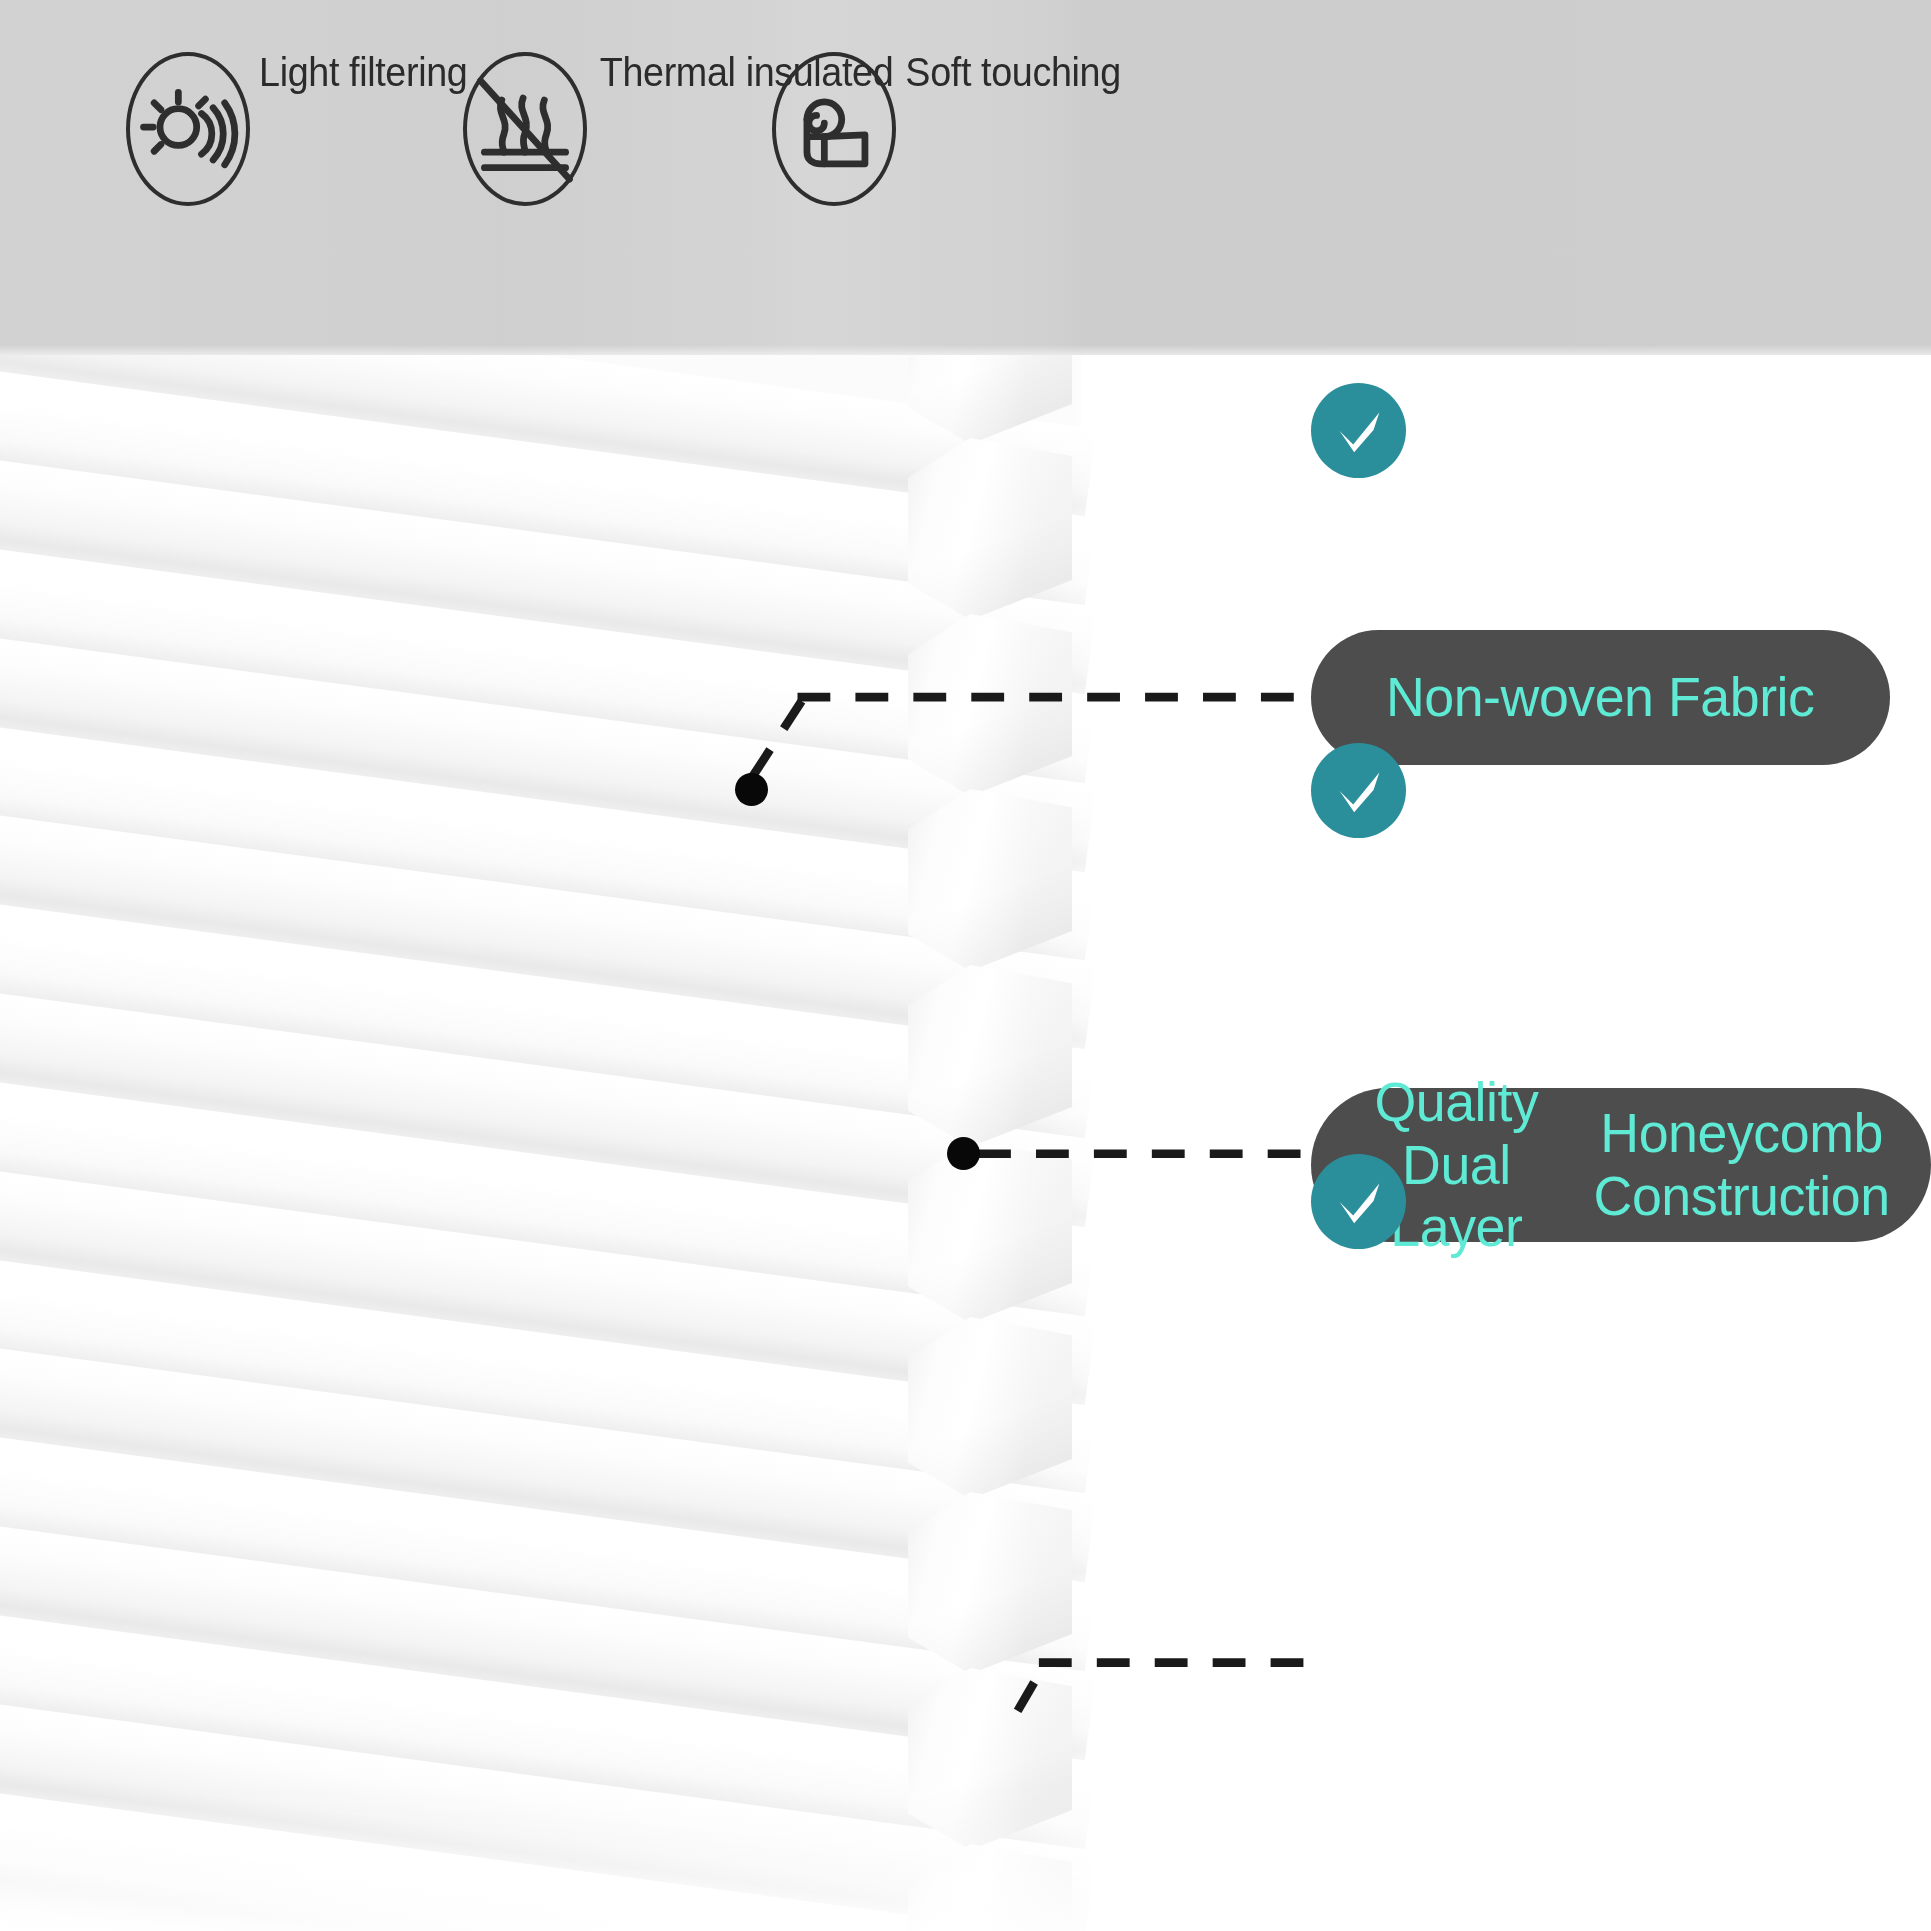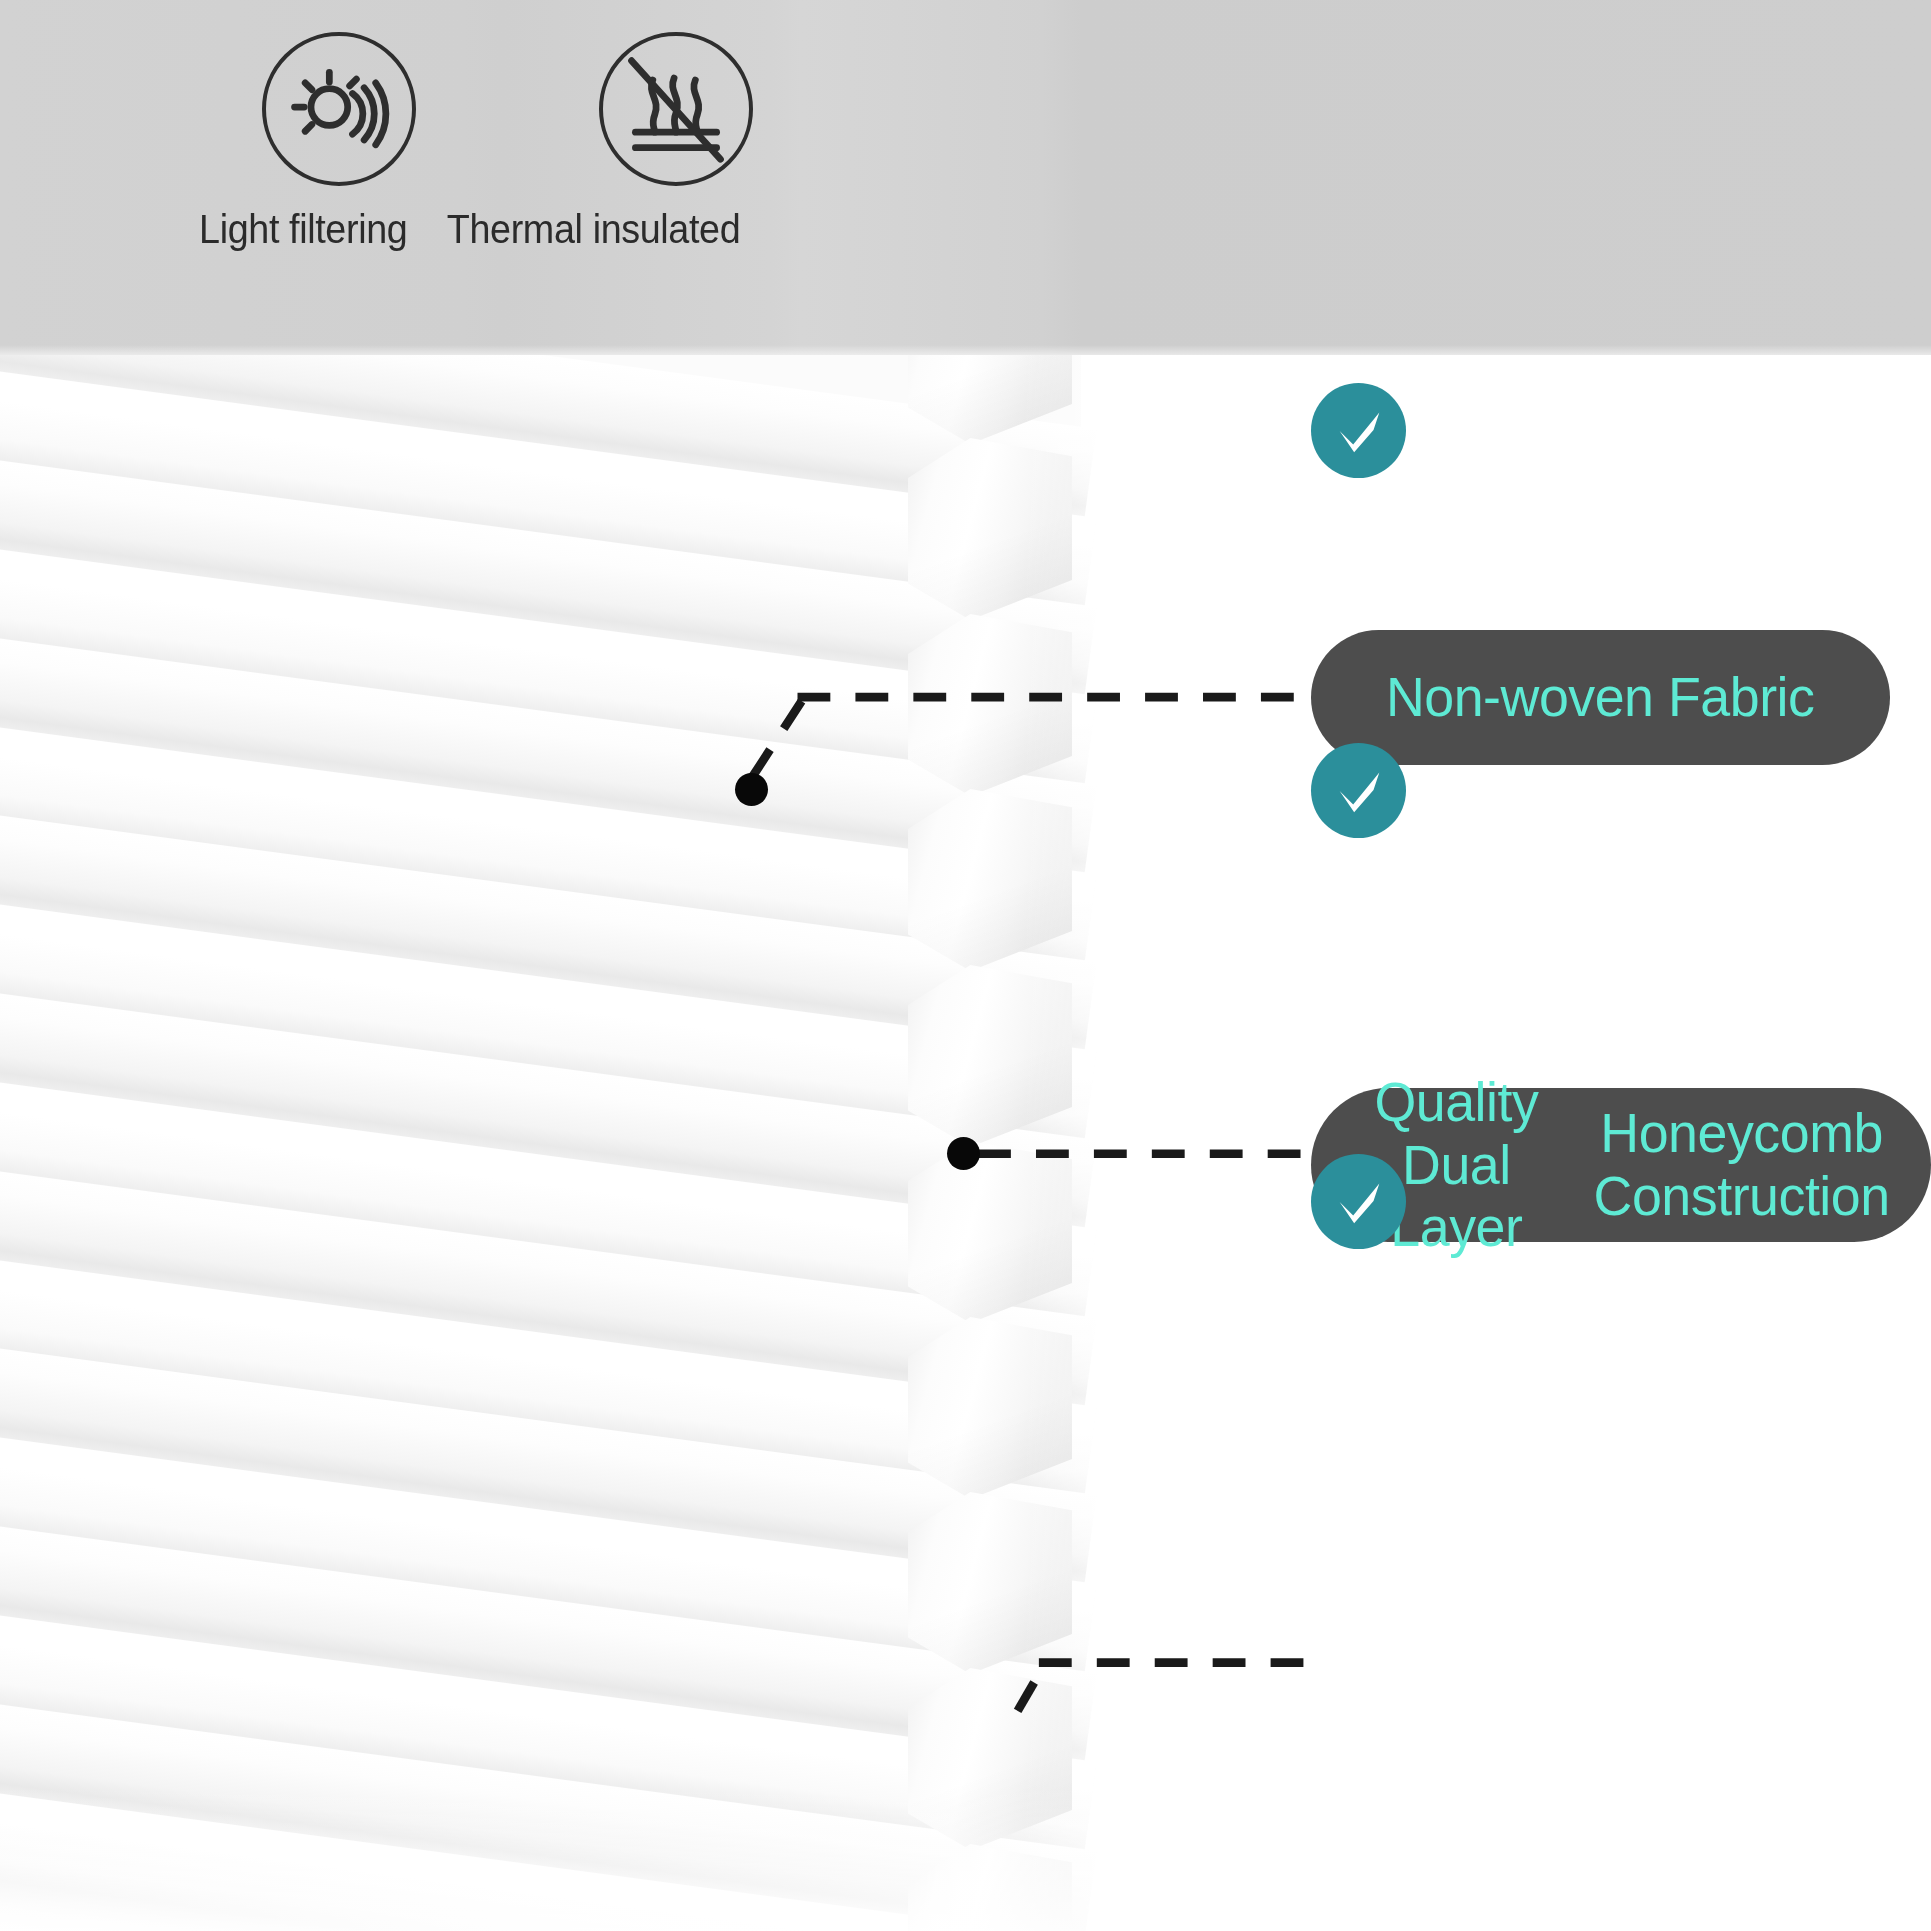--- a/index.html
+++ b/index.html
@@ -35,25 +35,25 @@
   .feature-bar::after {
     content: "";
     position: absolute;
     left: 0; right: 0; bottom: 0;
     height: 9.7px;
     background: linear-gradient(180deg, rgba(255,255,255,0) 0%, rgba(255,255,255,.55) 100%);
     pointer-events: none;
   }
   .feature-item {
     position: absolute;
-    top: 32px;
+    top: 52px;
     width: 290px;
     display: flex;
-    flex-direction: column;
-    align-items: flex-end;
+    flex-direction: row;
+    align-items: flex-start;
   }
   .feature-item.f0 { left: 126px; }
   .feature-item.f1 { left: 463px; }
   .feature-item.f2 { left: 772px; }
   .feature-item.f3 { left: 1110px; width: 406px;}
   .feature-icon {
     width: 154px;
     height: 154px;
     border-radius: 50%;
     border: 4.8px solid #2e2e2e;
@@ -217,20 +217,31 @@
           <path d="M58 28 C52 42 66 48 60 64 C56 74 60 78 60 84"></path>
           <path d="M80 30 C74 44 88 50 82 66 C78 76 82 80 82 84"></path>
           <line x1="18" y1="84" x2="102" y2="84"></line>
           <line x1="18" y1="100" x2="102" y2="100"></line>
           <line x1="14" y1="10" x2="106" y2="112"></line>
         </svg>
       </div>
       <div class="feature-label">Thermal insulated</div>
     </div>
 
+    <div class="feature-item f2">
+      <div class="feature-icon">
+        <svg width="116" height="116" viewBox="0 0 120 120" fill="none" stroke="#2e2e2e" stroke-width="7" stroke-linecap="round" stroke-linejoin="round">
+          <path d="M32 50 A18 18 0 1 1 50 68 L36 68"></path>
+          <path d="M42 46 A8 8 0 1 0 50 54"></path>
+          <path d="M32 50 L32 84 C32 92 38 96 46 96 L92 96 L92 66 L50 68"></path>
+          <line x1="50" y1="68" x2="50" y2="96"></line>
+        </svg>
+      </div>
+      <div class="feature-label">Soft touching</div>
+    </div>
 
   </div>
 
   <div class="photo">
     <div class="photo-inner">
 
       <div class="pleat" style="top:-126px; transform:rotate(7.6deg);"></div>
       <div class="pleat alt" style="top:-37px;  transform:rotate(7.6deg);"></div>
       <div class="pleat" style="top:52px;   transform:rotate(7.6deg);"></div>
       <div class="pleat alt" style="top:141px;  transform:rotate(7.6deg);"></div>

